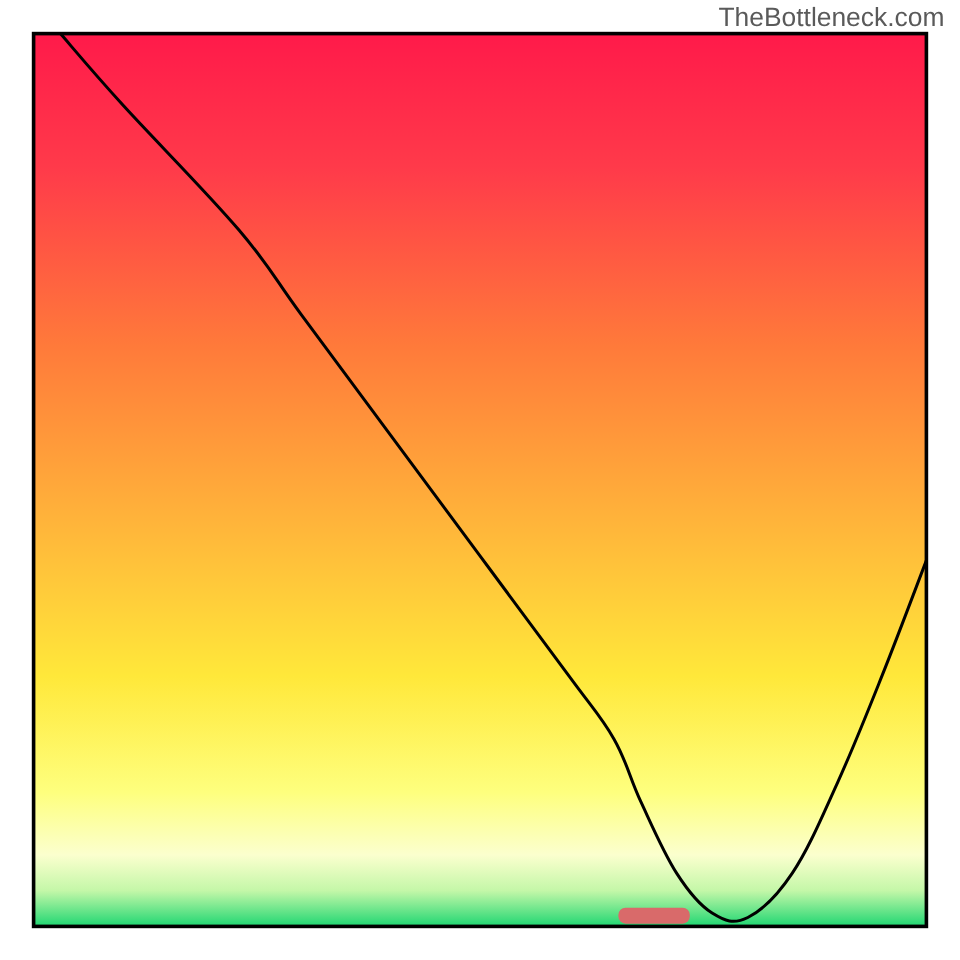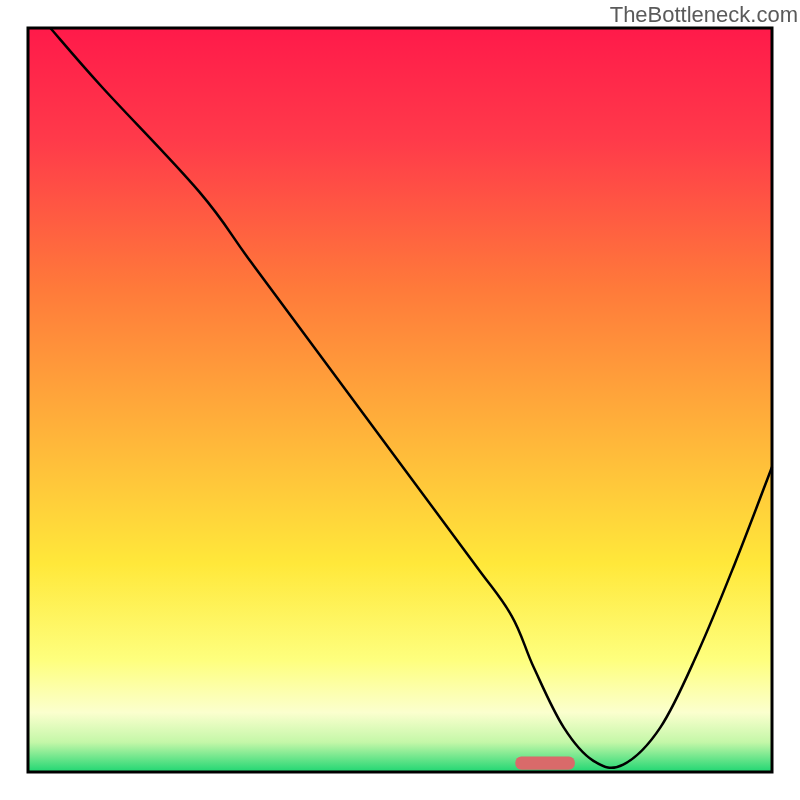--- a/index.html
+++ b/index.html
@@ -10,21 +10,21 @@
     background: #ffffff;
   }
   .chart-container {
     position: relative;
     width: 800px;
     height: 800px;
   }
   .watermark {
     position: absolute;
     top: 2px;
-    right: 2px;
+    right: 13px;
     font-family: Arial, sans-serif;
     font-size: 22px;
     font-weight: 500;
     color: #5a5a5a;
     z-index: 10;
   }
   svg {
     display: block;
   }
 </style>

